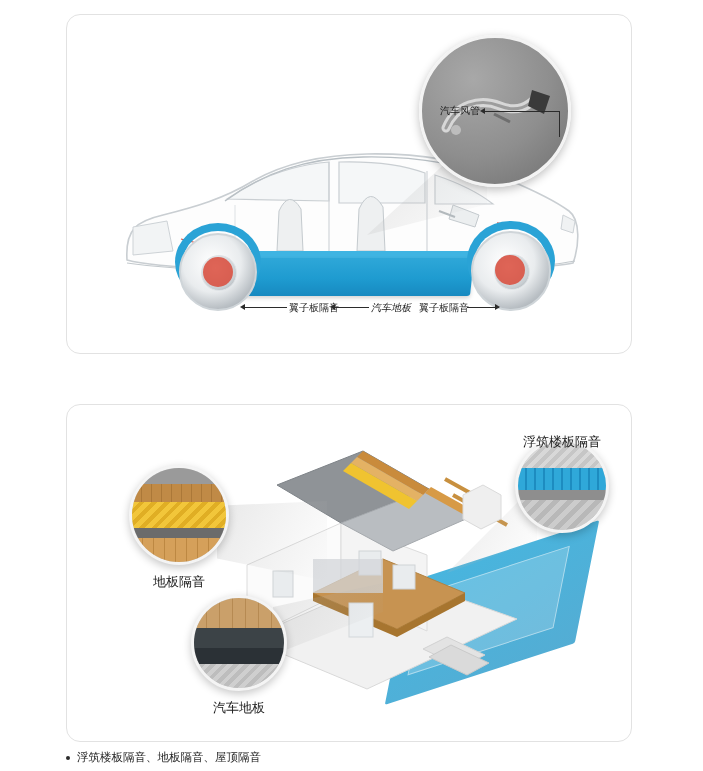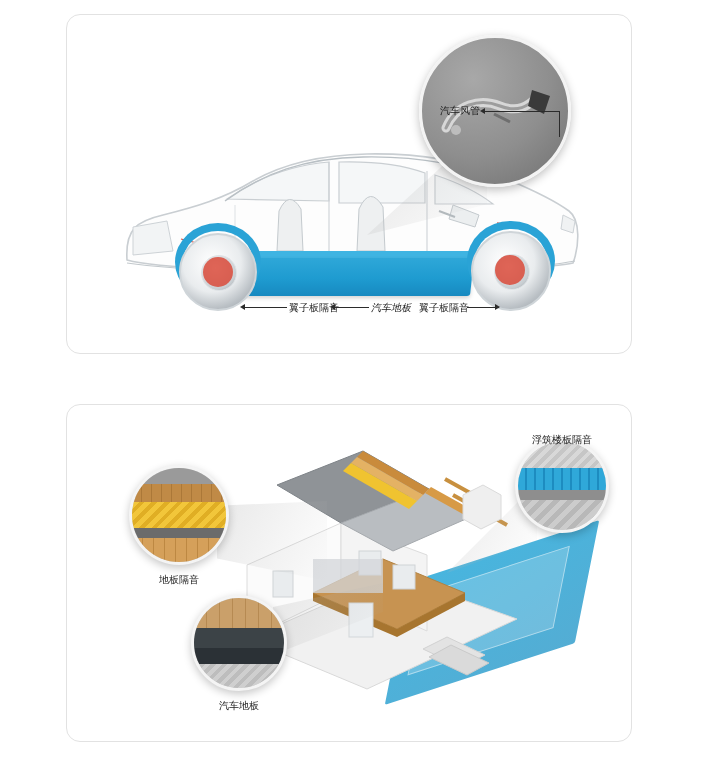--- a/index.html
+++ b/index.html
@@ -164,21 +164,21 @@
 
   .layer { position: absolute; left: 0; width: 100%; }
 
   .cone {
     position: absolute;
     background: linear-gradient(120deg, rgba(180,180,180,.30), rgba(210,210,210,0));
   }
 
   .detail-label {
     position: absolute;
-    font-size: 10px;
+    font-size: 13px;
     color: #1b1b1b;
     white-space: nowrap;
     text-align: center;
   }
 
   
   .caption {
     position: absolute;
     left: 66px; top: 750px;
     display: flex;
@@ -344,14 +344,18 @@
       <div class="detail-circle dc-ceiling">
         <div class="layer" style="top:0;height:26px;background:repeating-linear-gradient(135deg,#d8d8d8 0 4px,#c6c6c6 4px 8px);"></div>
         <div class="layer" style="top:26px;height:22px;background:repeating-linear-gradient(90deg,#2fa8d9 0 7px,#1d8cc0 7px 9px);"></div>
         <div class="layer" style="top:48px;height:10px;background:#8e8e8e;"></div>
         <div class="layer" style="top:58px;height:36px;background:repeating-linear-gradient(135deg,#cccccc 0 5px,#b8b8b8 5px 10px);"></div>
       </div>
       <div class="detail-label" style="left:452px;top:28px;width:86px;">浮筑楼板隔音</div>
     </div>
   </div>
 
+  <div class="caption">
+    <span class="bullet"></span>
+    <span>浮筑楼板隔音、地板隔音、屋顶隔音</span>
+  </div>
 
 </div>
 
 </body></html>

